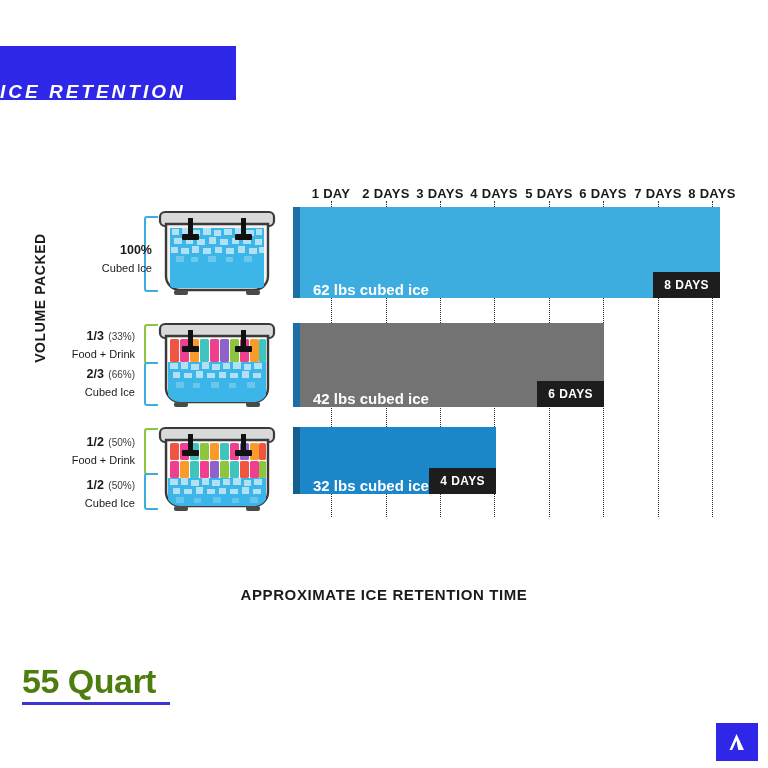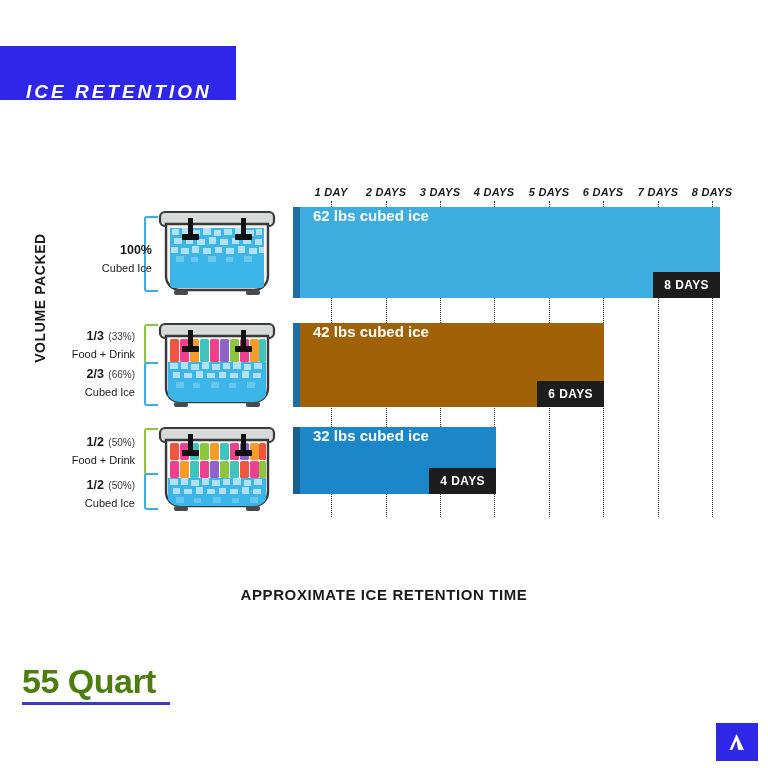--- a/index.html
+++ b/index.html
@@ -26,21 +26,20 @@
     background: #2f27e8;
     display: flex;
     align-items: center;
   }
   #header-badge .label {
     color: #ffffff;
     font-size: 19px;
     font-weight: bold;
     font-style: italic;
     letter-spacing: 3px;
-    padding-left: 26px;
     margin-top: 38px;
   }
 
   
   #chart {
     position: absolute;
     left: 0;
     top: 0;
     width: 768px;
     height: 768px;
@@ -58,43 +57,42 @@
     font-weight: bold;
     letter-spacing: 0.6px;
     color: #1a1a1a;
     white-space: nowrap;
   }
 
   
   .axis-label {
     position: absolute;
     top: 186px;
-    font-size: 11px;
+    font-size: 13px;
     font-weight: bold;
     letter-spacing: 0.3px;
     color: #1a1a1a;
     transform: translateX(-50%);
     white-space: nowrap;
-    font-style: italic;
   }
 
   
   .gridline {
     position: absolute;
     top: 201px;
     width: 0;
     height: 316px;
     border-left: 1.5px dotted #2a2a2a;
   }
 
   
   .bar {
     position: absolute;
     display: flex;
-    align-items: flex-start;
+    align-items: flex-end;
   }
   .bar-cap {
     position: absolute;
     left: 0;
     top: 0;
     bottom: 0;
     width: 7px;
   }
   .bar-text {
     position: relative;
@@ -295,21 +293,21 @@
     <rect x="16" y="82" width="14" height="5" rx="2" fill="#4a4a4a"></rect>
     <rect x="88" y="82" width="14" height="5" rx="2" fill="#4a4a4a"></rect>
   </svg>
 
   <div class="bracket" style="left:144px; top:216px; width:12px; height:72px; border-color:#3cadde;"></div>
   <div class="vol-group" style="left:47px; top:240px; width:105px;">
     <div><span class="vol-frac">100%</span></div>
     <div><span class="vol-sub">Cubed Ice</span></div>
   </div>
 
-  <div class="bar" style="left:293px; top:323px; width:311px; height:84px; background:#a16207;">
+  <div class="bar" style="left:293px; top:323px; width:311px; height:84px; background:#737373;">
     <div class="bar-cap" style="background:#1b6ea6;"></div>
     <span class="bar-text">42 lbs cubed ice</span>
     <span class="day-badge">6 DAYS</span>
   </div>
 
   <svg class="cooler" style="left:158px; top:320px;" width="118" height="88" viewBox="0 0 118 88">
     <defs>
       <clipPath id="body2">
           <path d="M8,16 h102 v52 a14,14 0 0 1 -14,14 h-74 a14,14 0 0 1 -14,-14 z"></path>
         </clipPath>

